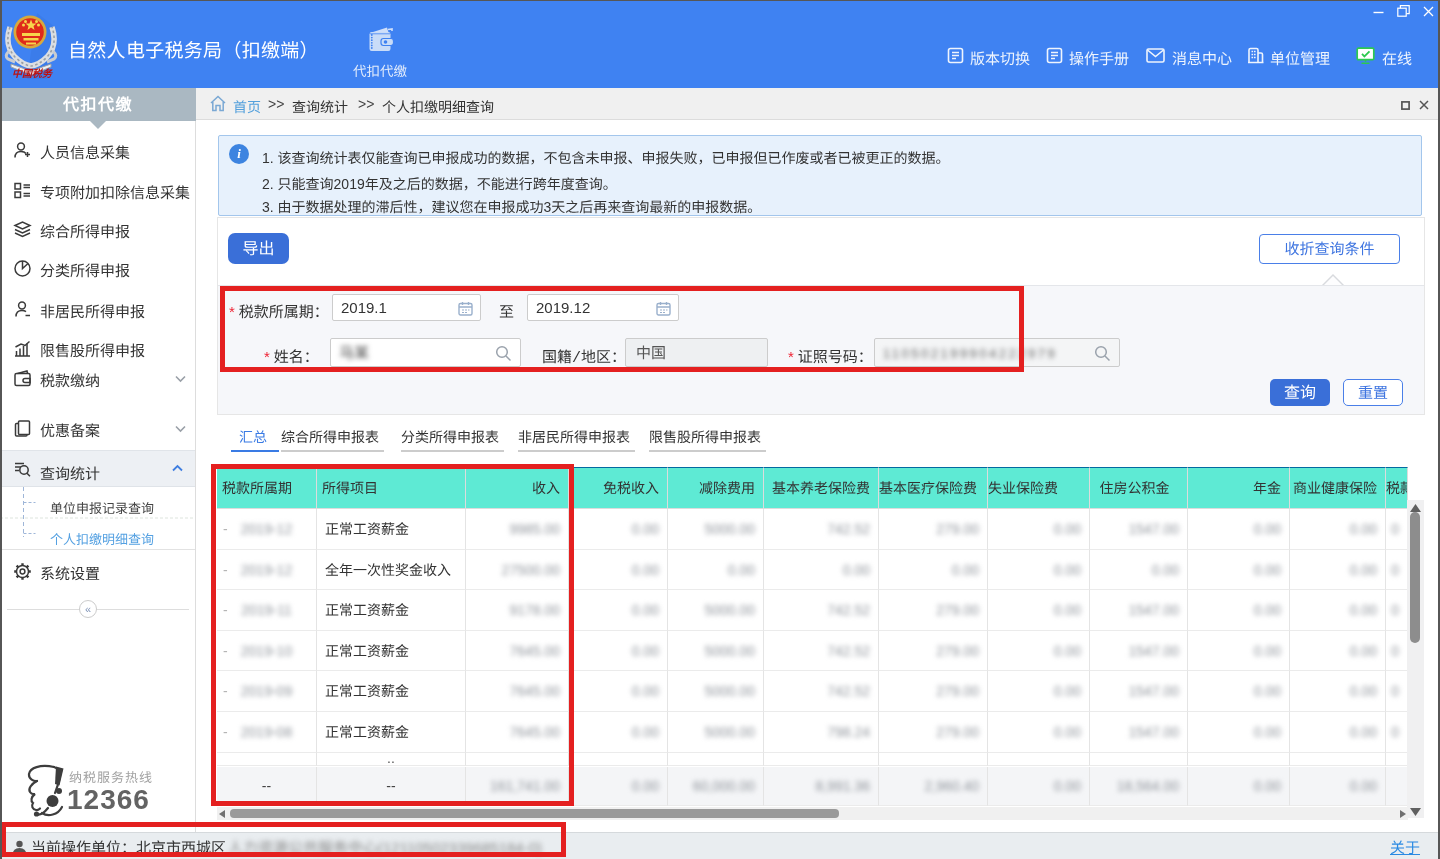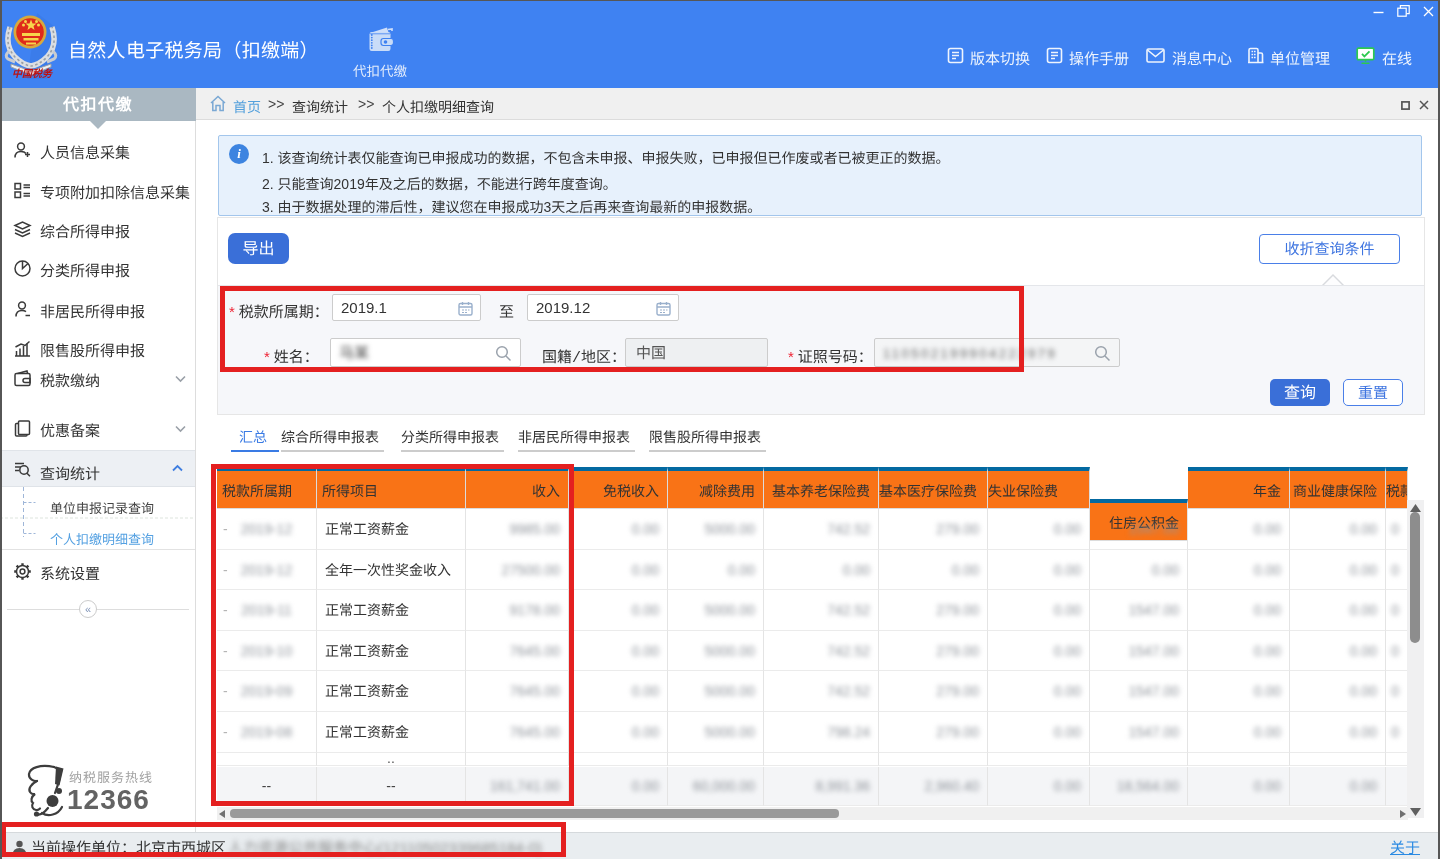--- a/index.html
+++ b/index.html
@@ -42,21 +42,21 @@
 .flabel{position:absolute;font-size:15px;color:#333;}
 .flabel .red{color:#e23;margin-right:4px;}
 .finput{position:absolute;background:#fff;border:1px solid #ccc;border-radius:2px;font-size:15px;color:#333;}
 .fdis{background:#eef0f2;color:#555;}
 .blur1{filter:blur(2.5px);color:#777;}
 .bv{filter:blur(2.5px);color:#8f949b;}
 
 .tab{position:absolute;top:305px;font-size:14px;height:26px;}
 
 #tbl{position:absolute;left:20px;top:346px;width:1190px;height:339px;}
-.hc{position:absolute;top:0;height:42px;background:#f97316;border-right:1px solid #dcdcdc;border-top:4px solid #0369a1;border-bottom:1px solid #dcdcdc;font-size:14px;color:#333;white-space:nowrap;overflow:hidden;}
+.hc{position:absolute;top:0;height:42px;background:#5eead4;border-right:1px solid #dcdcdc;border-top:1px solid #0369a1;border-bottom:1px solid #dcdcdc;font-size:14px;color:#333;white-space:nowrap;overflow:hidden;}
 .cell{position:absolute;border-right:1px solid #e4e4e4;border-bottom:1px solid #ebebeb;font-size:14px;color:#333;white-space:nowrap;overflow:hidden;}
 
 #vscroll{position:absolute;left:1210px;top:379px;width:17px;height:318px;background:#f0f0f1;}
 #hscroll{position:absolute;left:20px;top:686px;width:1191px;height:13px;background:#f0f0f0;}
 
 #bottombar{position:absolute;left:0;top:832px;width:1440px;height:27px;background:#e9edf0;border-top:1px solid #d5d9dc;font-size:15px;color:#333;}
 
 .redbox{position:absolute;border:5px solid #e42020;z-index:50;pointer-events:none;}
 </style>
 </head>
@@ -346,21 +346,21 @@
     <div class="tab" style="left:452px;color:#333;">限售股所得申报表<div class="abs" style="left:0;top:24px;width:117px;height:2px;background:#ccc;"></div></div>
     <div id="tbl">
       <div class="hc" style="left:0px;width:100px;line-height:41px;text-align:left;padding-left:5px;">税款所属期</div>
       <div class="hc" style="left:100px;width:149px;line-height:41px;text-align:left;padding-left:5px;">所得项目</div>
       <div class="hc" style="left:249px;width:103px;line-height:41px;text-align:right;padding-right:8px;">收入</div>
       <div class="hc" style="left:352px;width:99px;line-height:41px;text-align:right;padding-right:8px;">免税收入</div>
       <div class="hc" style="left:451px;width:96px;line-height:41px;text-align:right;padding-right:8px;">减除费用</div>
       <div class="hc" style="left:547px;width:115px;line-height:41px;text-align:right;padding-right:8px;">基本养老保险费</div>
       <div class="hc" style="left:662px;width:109px;line-height:41px;text-align:left;padding-right:8px;">基本医疗保险费</div>
       <div class="hc" style="left:771px;width:102px;line-height:41px;text-align:left;padding-right:8px;">失业保险费</div>
-      <div class="hc" style="left:873px;width:98px;line-height:41px;text-align:right;padding-right:8px;margin-top:32px;">住房公积金</div>
+      <div class="hc" style="left:873px;width:98px;line-height:41px;text-align:center;padding-right:8px;">住房公积金</div>
       <div class="hc" style="left:971px;width:102px;line-height:41px;text-align:right;padding-right:8px;">年金</div>
       <div class="hc" style="left:1073px;width:96px;line-height:41px;text-align:right;padding-right:8px;">商业健康保险</div>
       <div class="hc" style="left:1169px;width:22px;line-height:41px;text-align:right;padding-right:8px;overflow:hidden;">税款</div>
       <div class="cell" style="left:0px;top:42px;width:100px;height:40.6px;line-height:40.6px;text-align:center;"><span class="abs" style="left:6px;color:#b5b5b5;">-</span><span class="bv">2019-12</span></div>
       <div class="cell" style="left:100px;top:42px;width:149px;height:40.6px;line-height:40.6px;text-align:left;padding-left:8px;">正常工资薪金</div>
       <div class="cell" style="left:249px;top:42px;width:103px;height:40.6px;line-height:40.6px;text-align:right;padding-right:8px;"><span class="bv">9985.00</span></div>
       <div class="cell" style="left:352px;top:42px;width:99px;height:40.6px;line-height:40.6px;text-align:right;padding-right:8px;"><span class="bv">0.00</span></div>
       <div class="cell" style="left:451px;top:42px;width:96px;height:40.6px;line-height:40.6px;text-align:right;padding-right:8px;"><span class="bv">5000.00</span></div>
       <div class="cell" style="left:547px;top:42px;width:115px;height:40.6px;line-height:40.6px;text-align:right;padding-right:8px;"><span class="bv">742.52</span></div>
       <div class="cell" style="left:662px;top:42px;width:109px;height:40.6px;line-height:40.6px;text-align:right;padding-right:8px;"><span class="bv">279.00</span></div>

